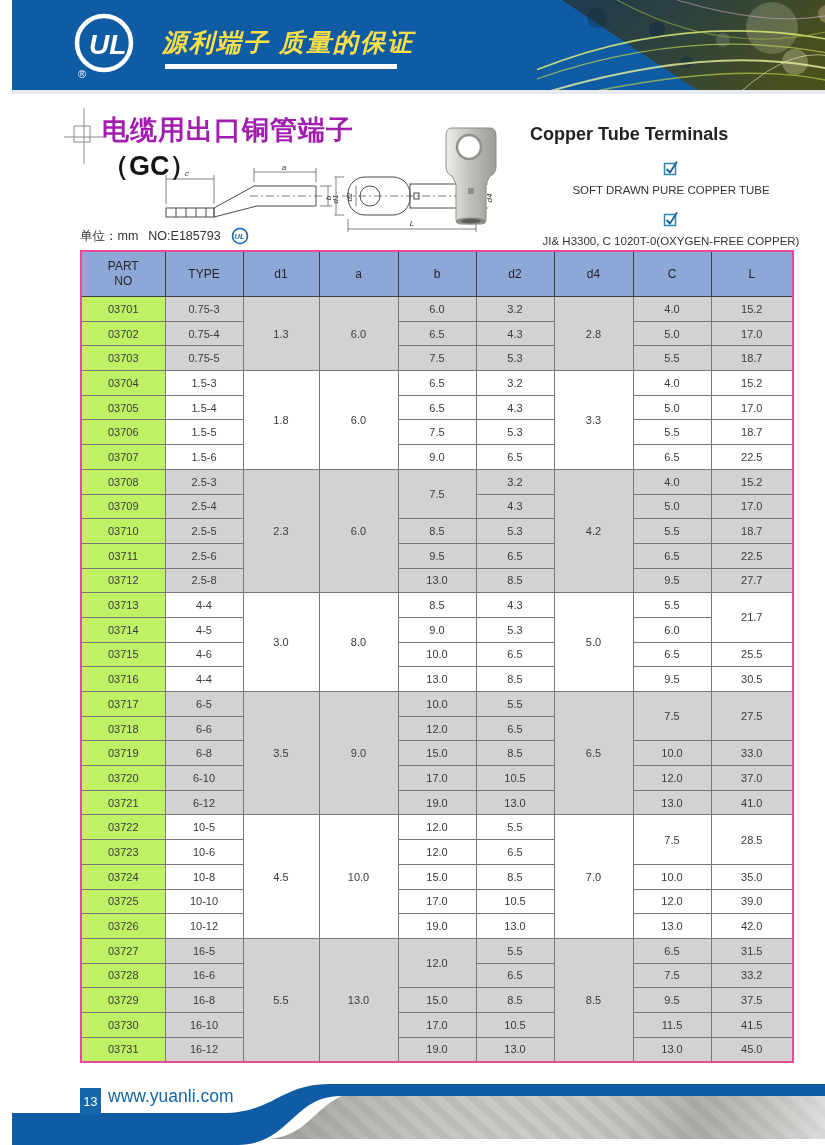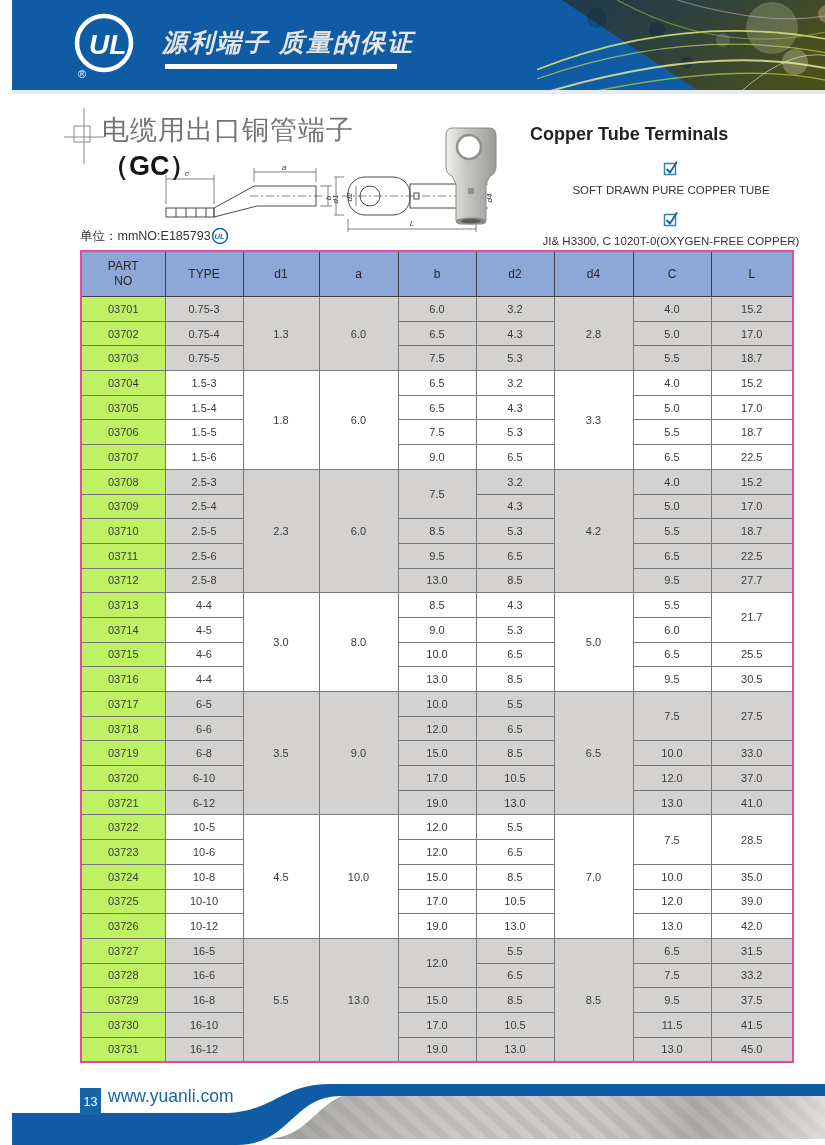--- a/index.html
+++ b/index.html
@@ -3,35 +3,35 @@
 <meta charset="utf-8">
 <style>
   html,body{margin:0;padding:0;background:#fff;}
   .page{position:relative;width:825px;height:1145px;background:#fff;overflow:hidden;
         font-family:"Liberation Sans",sans-serif;margin-left:12px;}
 
   
   .topbar{position:absolute;left:0;top:0;width:825px;height:90px;background:#0f5ca4;}
   .topbar-strip{position:absolute;left:0;top:90px;width:825px;height:4px;background:#e7ebf0;}
   .logo-svg{position:absolute;left:58px;top:12px;}
-  .tagline{position:absolute;left:150px;top:26px;color:#e5e5e5;font-size:25px;font-weight:bold;
+  .tagline{position:absolute;left:150px;top:26px;color:#fde047;font-size:25px;font-weight:bold;
            font-style:italic;letter-spacing:2px;white-space:nowrap;}
   .tagline-bar{position:absolute;left:153px;top:64px;width:232px;height:5px;background:#fff;}
   .swirl{position:absolute;right:0;top:0;}
 
   
   .regmark{position:absolute;left:52px;top:108px;}
-  .title1{position:absolute;left:90px;top:112px;font-size:27px;font-weight:normal;color:#737373;letter-spacing:1px;text-align:right;}
+  .title1{position:absolute;left:90px;top:112px;font-size:27px;font-weight:bold;color:#a21caf;letter-spacing:1px;text-align:right;}
   .title2{position:absolute;left:90px;top:148px;font-size:27px;font-weight:bold;color:#151515;}
   .drawing{position:absolute;left:146px;top:164px;}
   .photo{position:absolute;left:430px;top:126px;}
   .specs{position:absolute;left:498px;top:124px;width:322px;}
   .specs-heading{margin:0 0 0 20px;font-size:18px;font-weight:bold;color:#222;}
   .feature{display:flex;align-items:center;gap:8px;margin-top:15px;font-size:11.5px;color:#333;flex-direction:column;}
-  .unitline{position:absolute;left:68px;top:227px;display:flex;align-items:center;
+  .unitline{position:absolute;left:68px;top:227px;display:flex;align-items:center;gap:10px;
             font-size:12.5px;color:#333;}
 
   
   .spec-table{position:absolute;left:68px;top:250px;border-collapse:collapse;table-layout:fixed;
               border:2px solid #ec4899;}
   .spec-table th{background:#8da7d7;border:1px solid #3f3f3f;font-size:12px;font-weight:normal;
                  color:#262626;height:44px;white-space:pre-line;line-height:1.25;padding:0;text-align:center;}
   .spec-table td{border:1px solid #787878;font-size:11px;color:#3a3a3a;text-align:center;
                  height:23.7px;padding:0;}
   .spec-table td.part{background:#bef264;}

